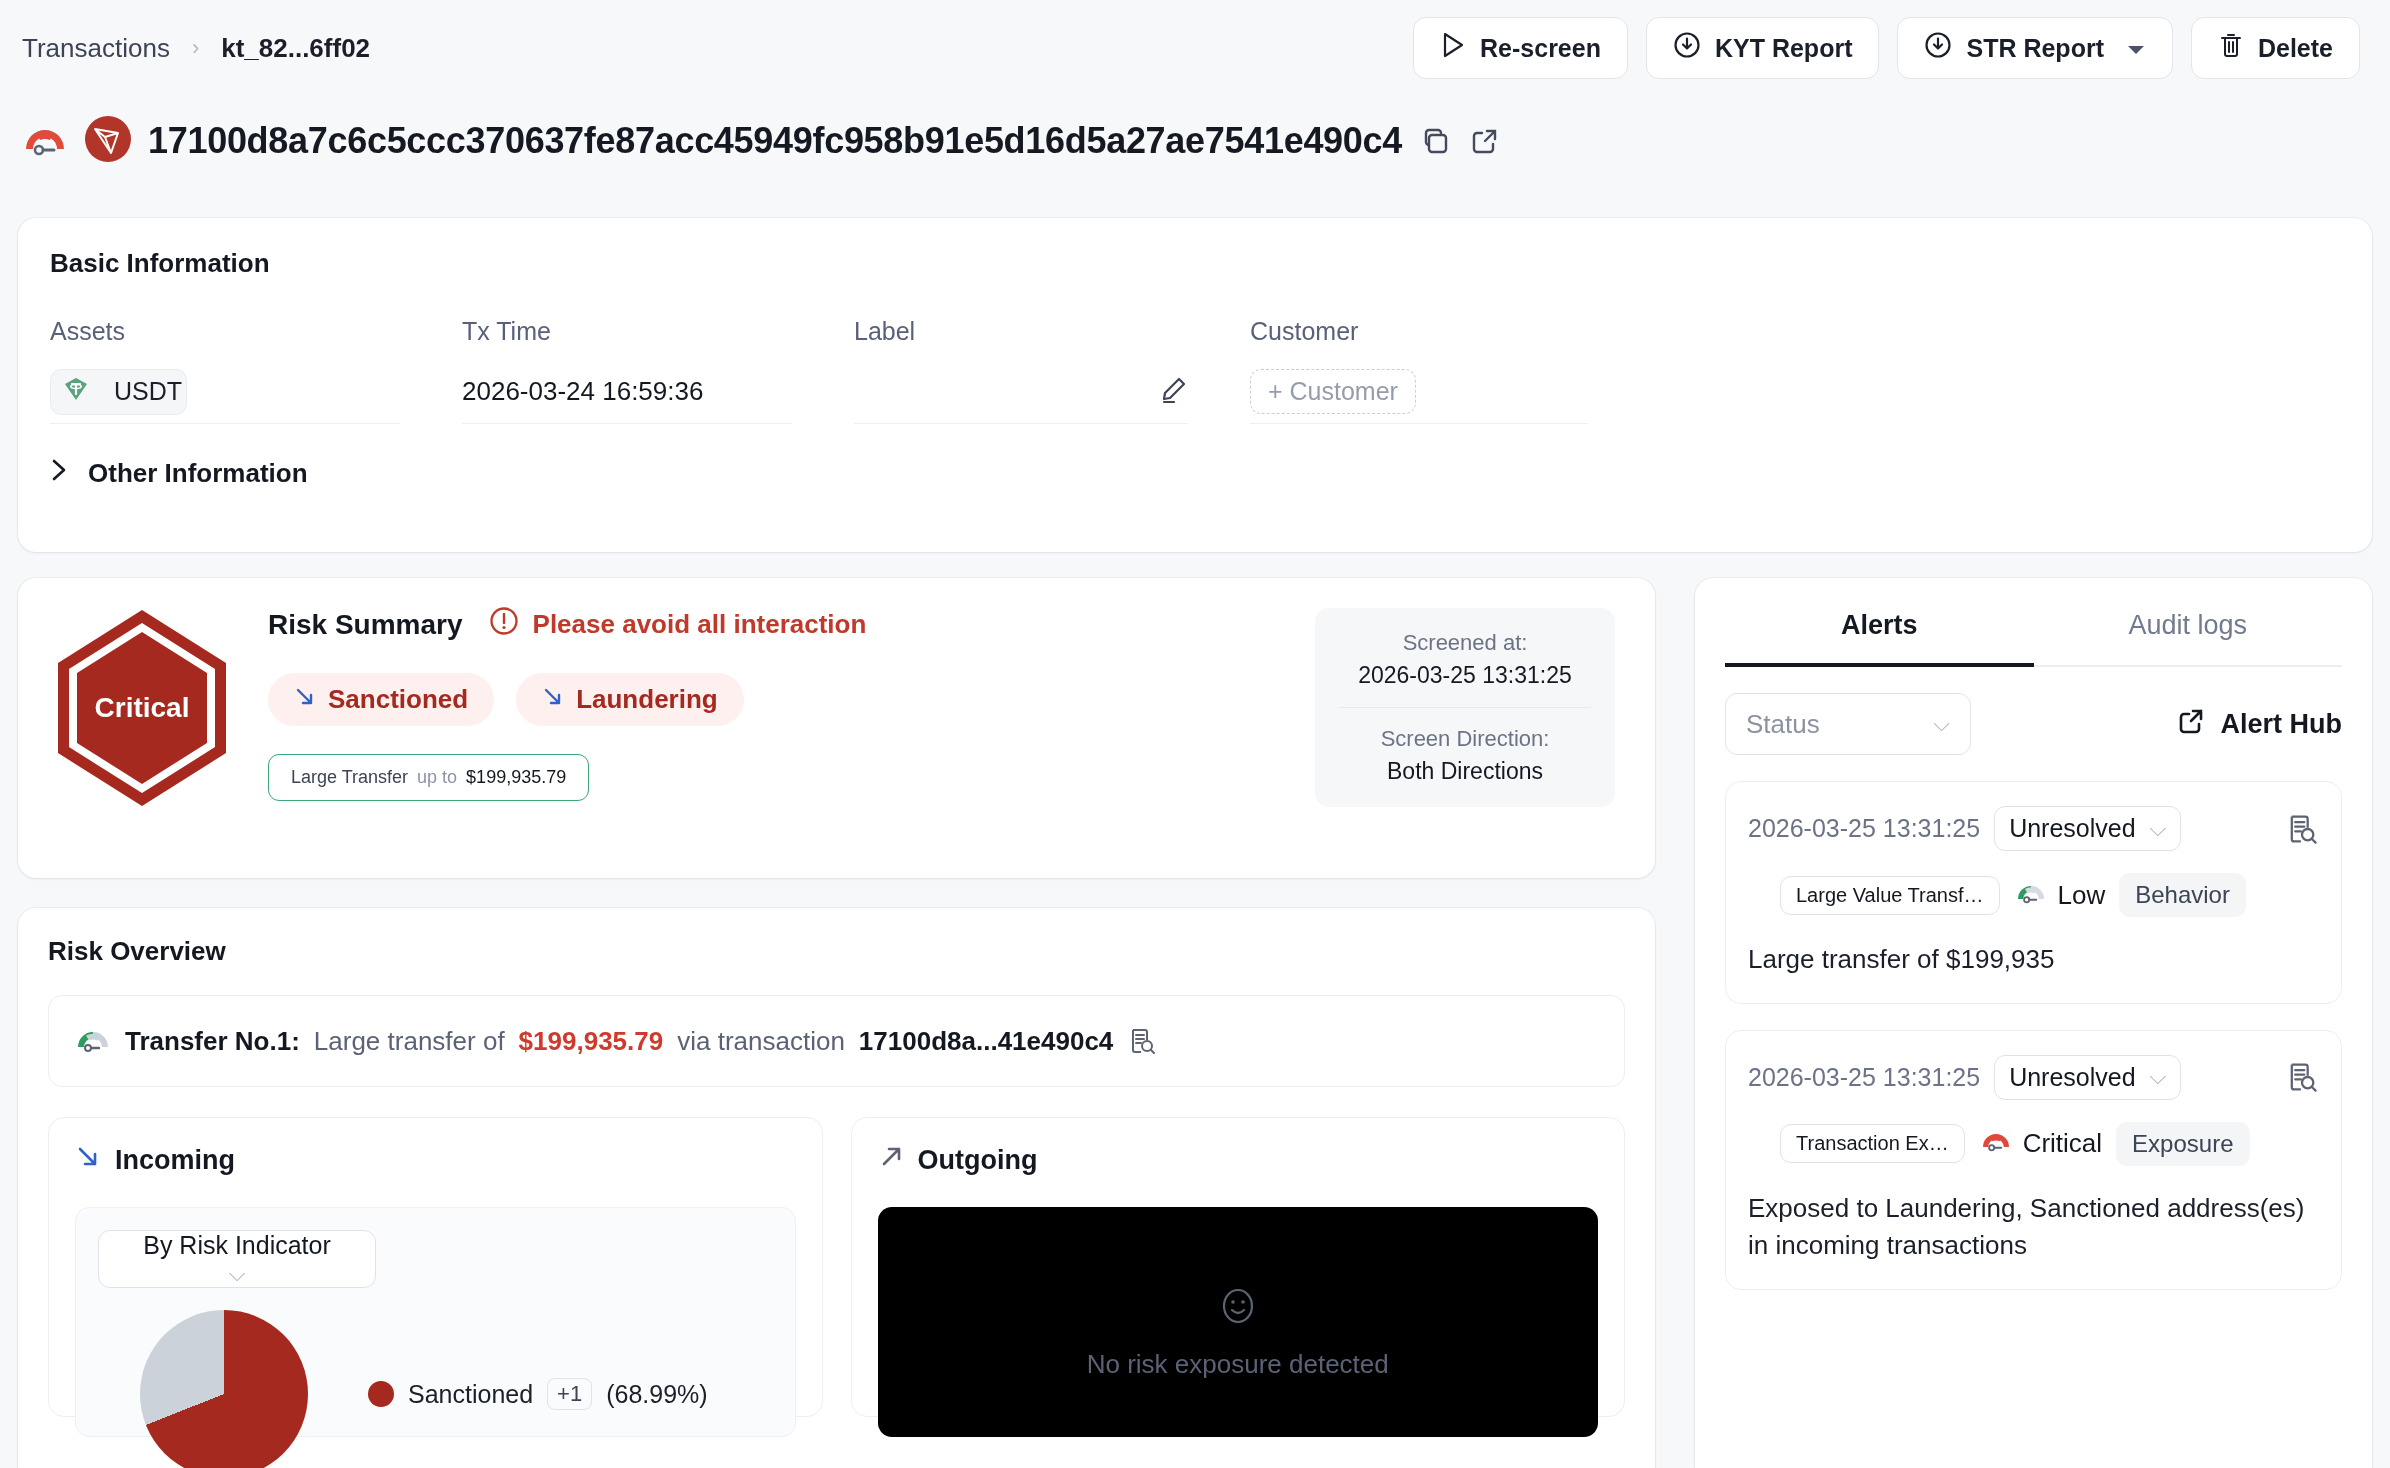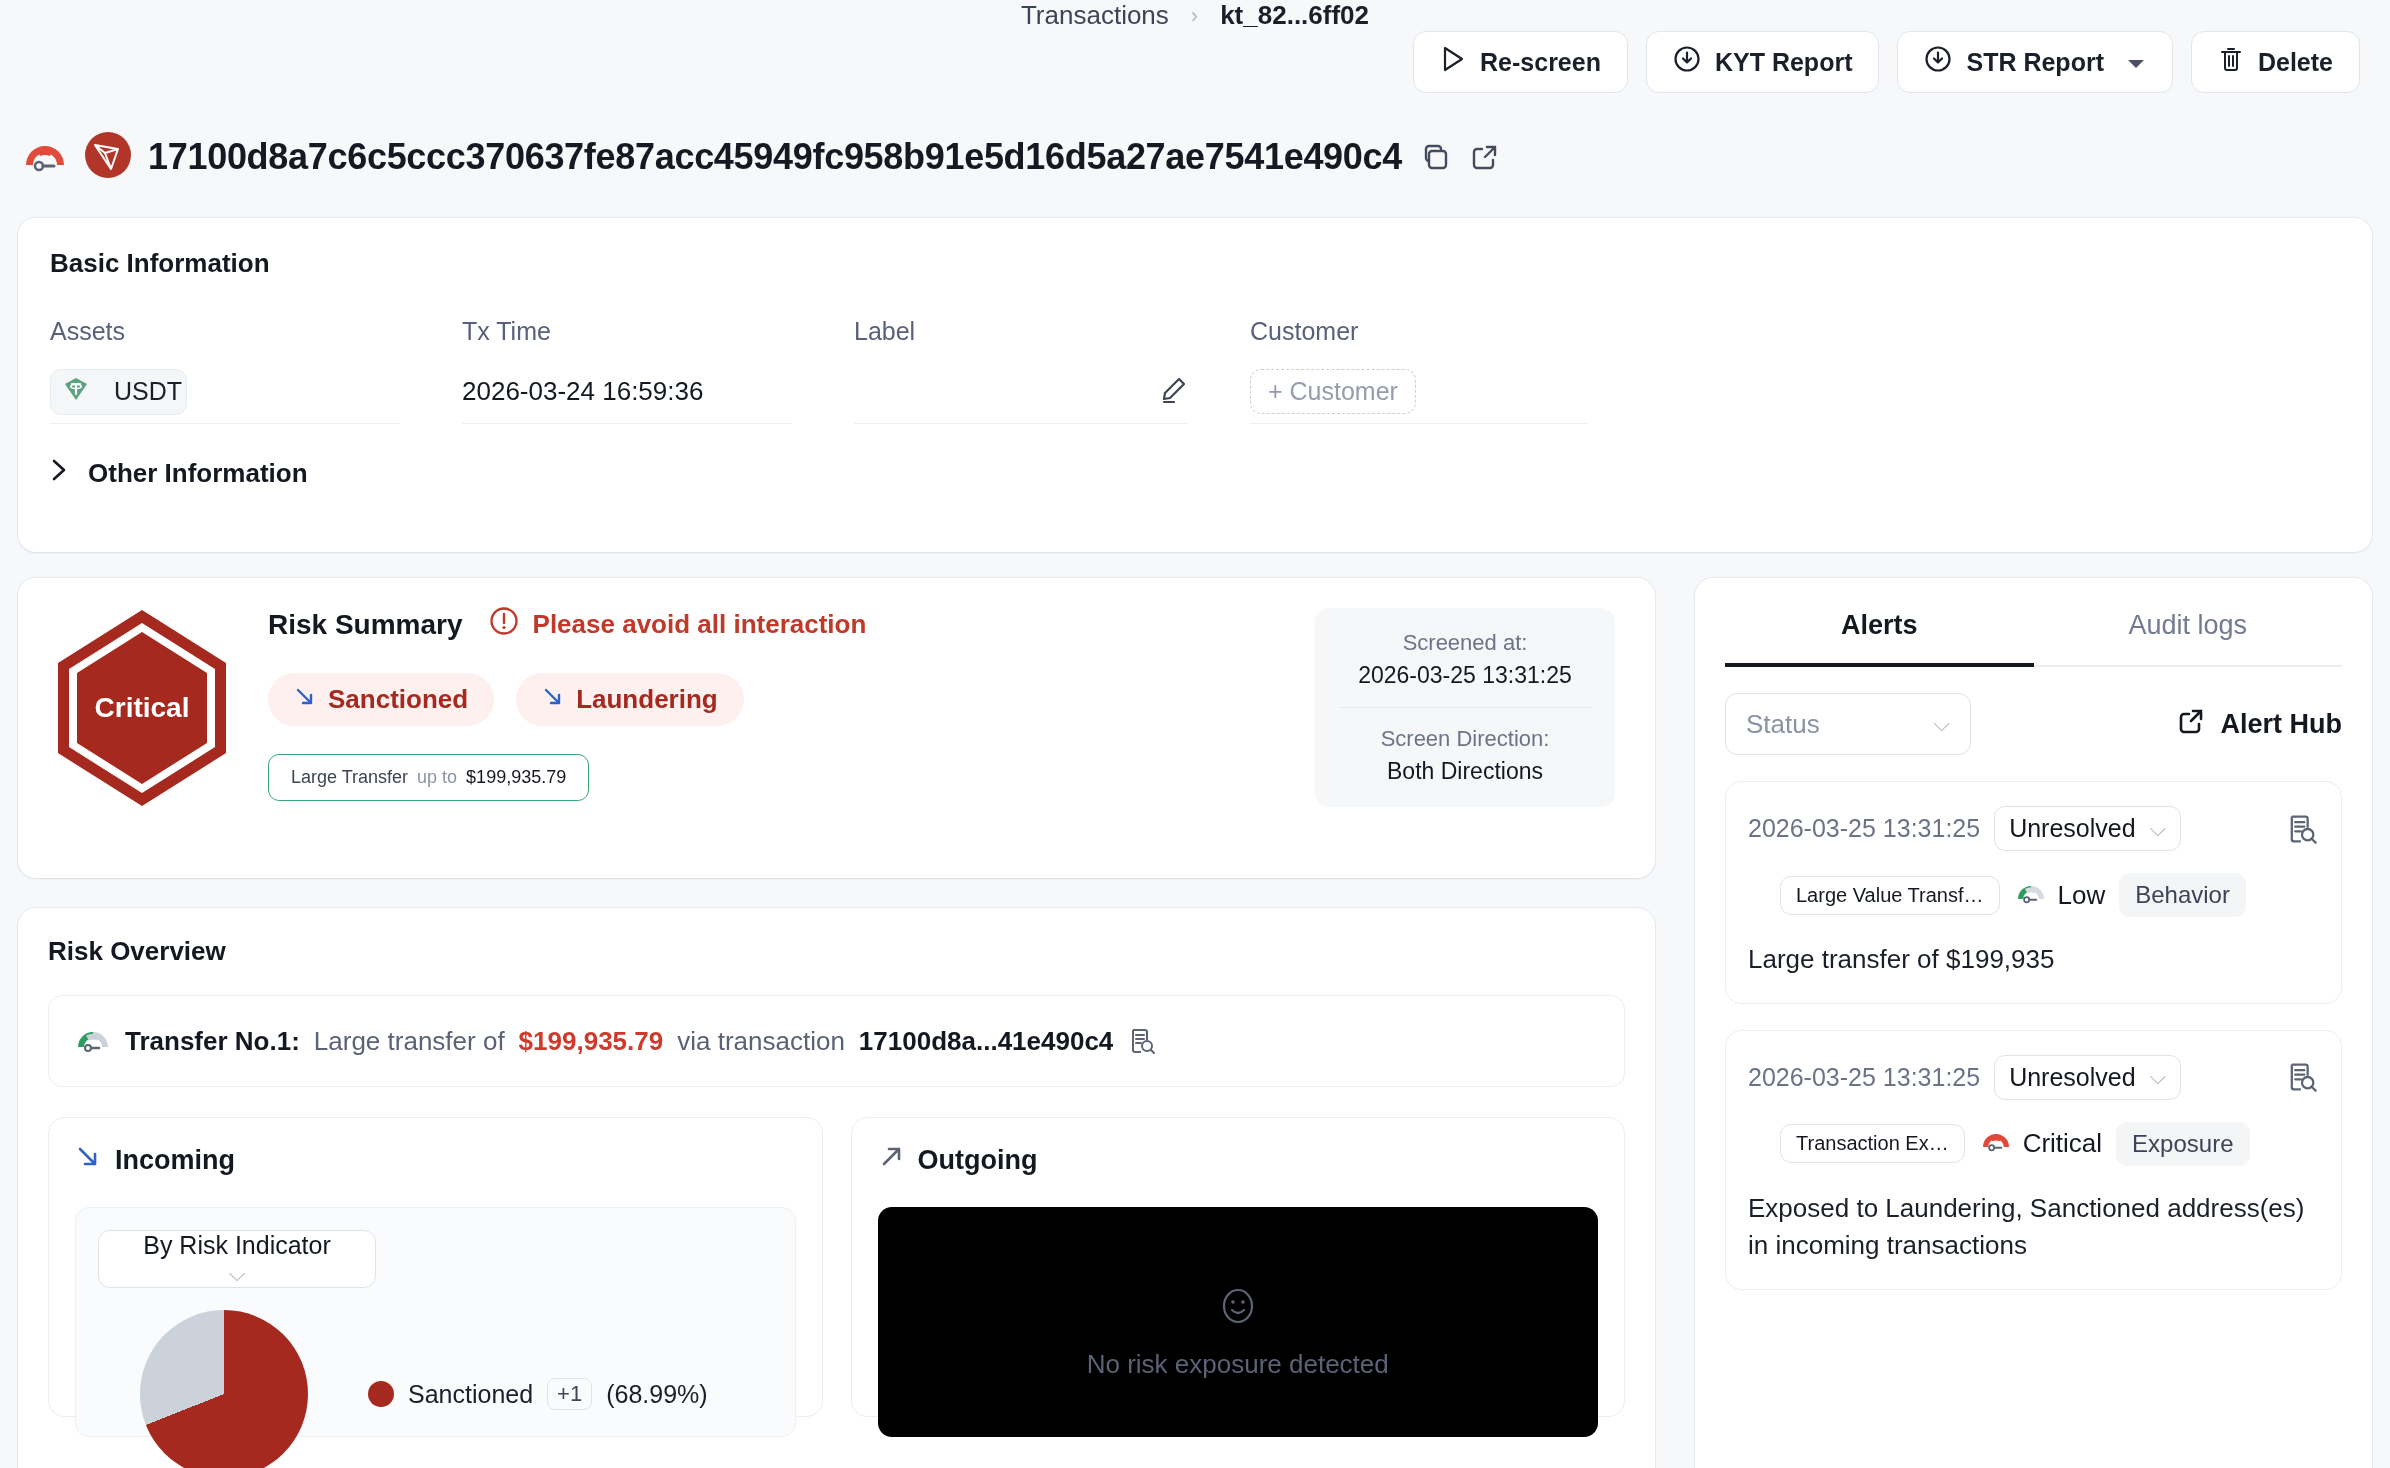--- a/index.html
+++ b/index.html
@@ -8,38 +8,38 @@
     background: #f7f8fa;
     font-family: "Liberation Sans", sans-serif;
     color: #1b1f2a;
     overflow: hidden;
   }
   .page { position: relative; width: 2390px; height: 1468px; }
 
   
   .topbar {
     position: absolute; top: 0; left: 0; right: 0; height: 96px;
-    display: flex; align-items: center; padding: 0 22px; flex-direction: column;
+    display: flex; align-items: center; padding: 0 22px;
   }
   .breadcrumb { display: flex; align-items: center; gap: 22px; font-size: 26px; }
   .crumb-root { color: #3d4455; }
   .crumb-sep { color: #b3b9c6; font-size: 22px; }
   .crumb-current { color: #1b1f2a; font-weight: 700; }
   .top-actions { margin-left: auto; display: flex; gap: 18px; padding-right: 8px; }
   .btn {
     height: 62px; border: 1.6px solid #e2e5eb; border-radius: 13px;
     background: #fff; display: flex; align-items: center; gap: 14px;
     padding: 0 26px; font-size: 25px; font-weight: 700; color: #1b1f2a;
     cursor: pointer; white-space: nowrap;
   }
   .btn svg { flex: 0 0 auto; }
 
   
   .titlerow {
-    position: absolute; top: 112px; left: 0; right: 0; height: 90px;
+    position: absolute; top: 96px; left: 0; right: 0; height: 90px;
     display: flex; align-items: center; padding: 0 22px; gap: 16px;
   }
   .hash-text {
     font-size: 36px; font-weight: 700; letter-spacing: -0.3px; color: #151922;
   }
   .icon-btn { cursor: pointer; display: flex; align-items: center; }
 
   
   .card {
     background: #fff; border-radius: 18px;

